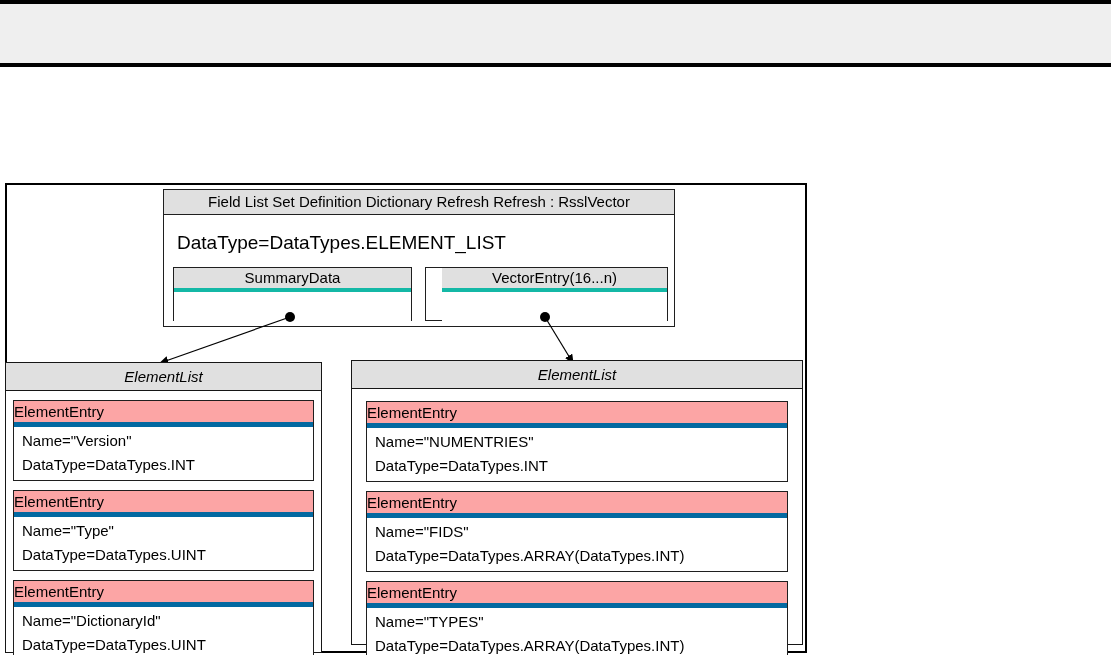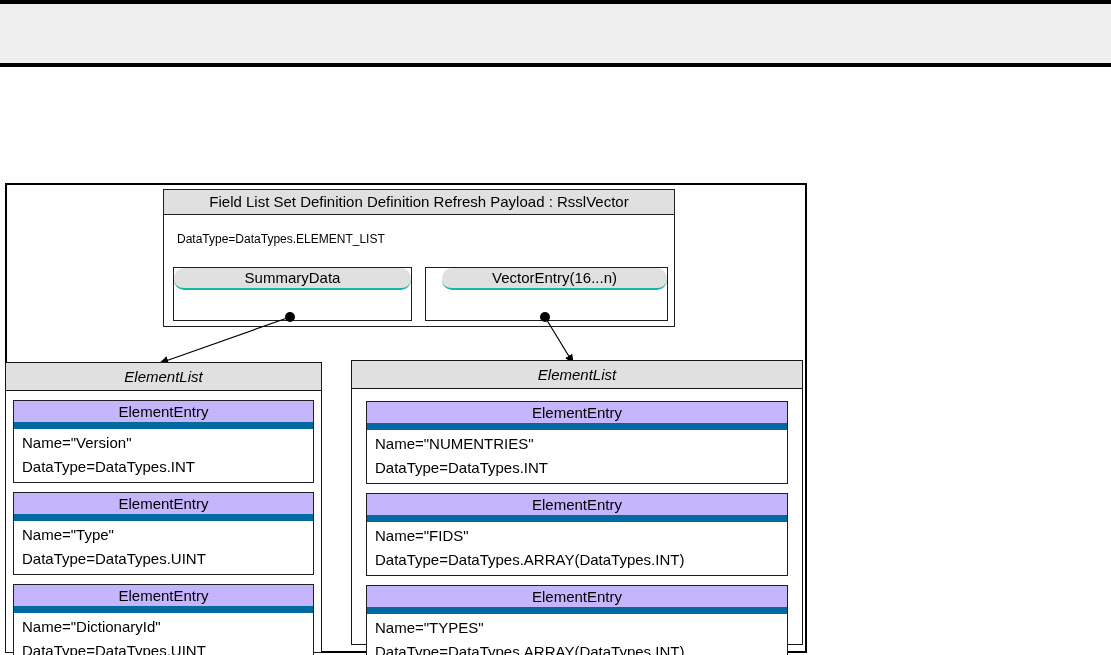--- a/index.html
+++ b/index.html
@@ -19,31 +19,31 @@
   
   .payload{
     position:absolute;left:156px;top:4px;width:512px;height:138px;
     border:1px solid #1f1f1f;box-sizing:border-box;background:#fff;
   }
   .payload-header{
     height:24px;line-height:24px;background:#e0e0e0;
     border-bottom:1px solid #1f1f1f;text-align:center;font-size:15px;
   }
   .payload-datatype{
-    margin:17px 0 0 13px;font-size:12px;
+    margin:17px 0 0 13px;font-size:19px;
   }
   .subbox{
     position:absolute;top:77px;height:54px;border:1px solid #1f1f1f;
     box-sizing:border-box;background:#fff;
   }
   .subbox.summary{left:9px;width:239px;}
   .subbox.vector{left:261px;width:243px;padding-left:16px;}
   .subbox-header{
     height:20px;line-height:20px;background:#e0e0e0;
-    border-bottom:2px solid #14b8a6;text-align:center;font-size:15px;border-radius:10px;
+    border-bottom:4px solid #14b8a6;text-align:center;font-size:15px;
   }
   .subbox-body{height:30px;background:#fff;}
   
   svg.connectors{
     position:absolute;left:0;top:0;width:798px;height:466px;
     pointer-events:none;
   }
   
   .ellist{
     position:absolute;border:1px solid #161616;box-sizing:border-box;background:#fff;
@@ -54,37 +54,37 @@
     height:27px;line-height:27px;background:#e0e0e0;
     border-bottom:1px solid #161616;text-align:center;font-size:15px;font-style:italic;
   }
   .entries{box-sizing:border-box;}
   .ellist.left  .entries{padding:9px 7px 0 7px;}
   .ellist.right .entries{padding:12px 14px 0 14px;}
   .entry{
     border:1px solid #1f1f1f;margin-bottom:9px;background:#fff;
   }
   .entry-header{
-    height:21px;line-height:21px;background:#c4b5fd;
-    border-bottom:7px solid #0369a1;text-align:center;font-size:15px;
+    height:21px;line-height:21px;background:#fca5a5;
+    border-bottom:5px solid #0369a1;text-align:left;font-size:15px;
   }
   .entry-body{
     padding:2px 6px 3px 8px;font-size:15px;line-height:24px;
   }
   .entry-body div{white-space:nowrap;}
 </style>
 </head>
 <body>
 
 <div class="top-band"></div>
 
 <div class="diagram">
 
   <div class="payload">
-    <div class="payload-header">Field List Set Definition Definition Refresh Payload : RsslVector</div>
+    <div class="payload-header">Field List Set Definition Dictionary Refresh Refresh : RsslVector</div>
     <div class="payload-datatype">DataType=DataTypes.ELEMENT_LIST</div>
 
     <div class="subbox summary">
       <div class="subbox-header">SummaryData</div>
       <div class="subbox-body"></div>
     </div>
 
     <div class="subbox vector">
       <div class="subbox-header">VectorEntry(16...n)</div>
       <div class="subbox-body"></div>

